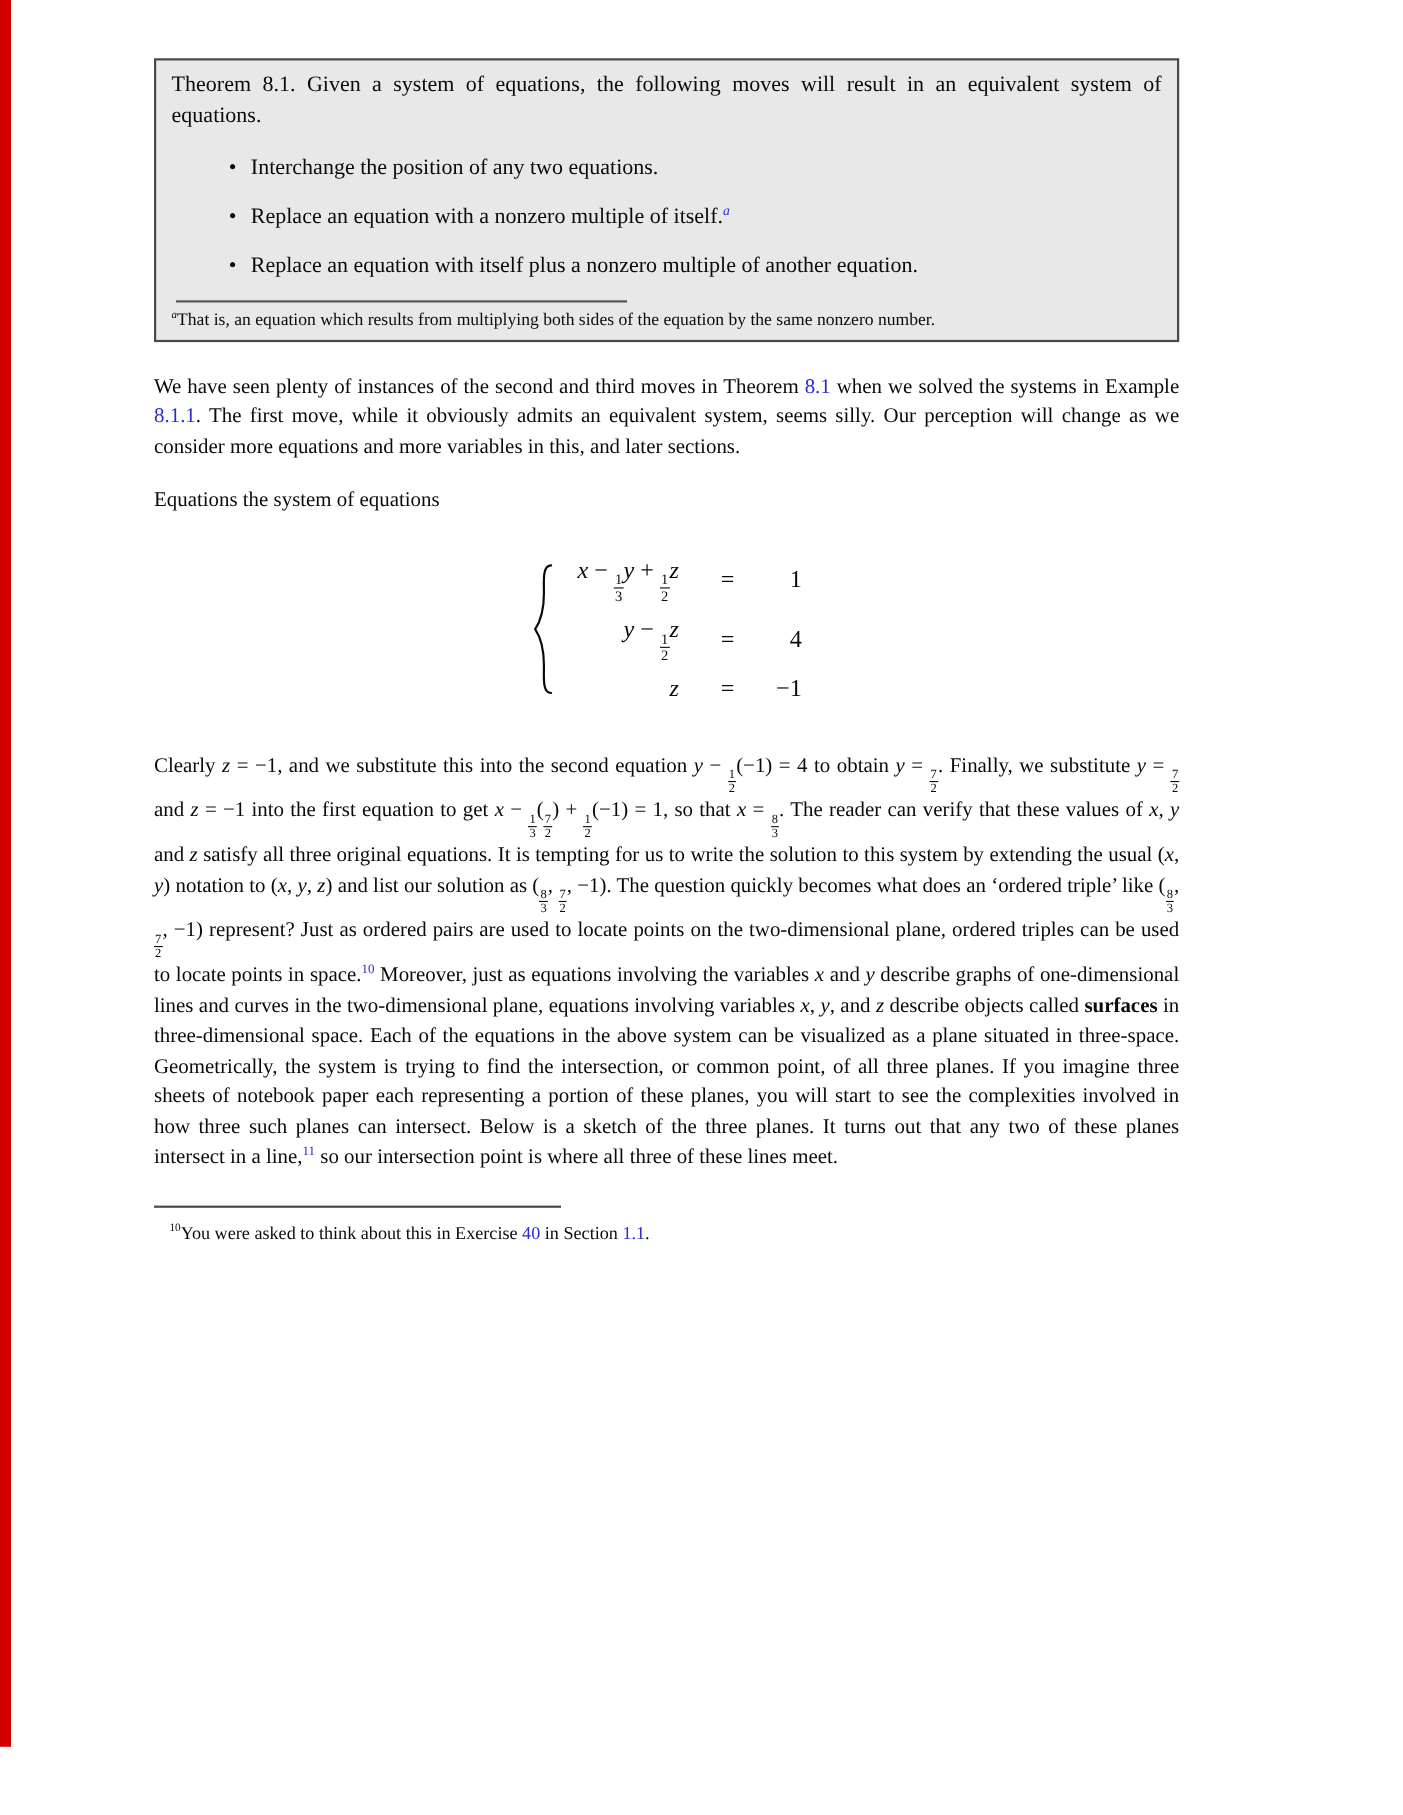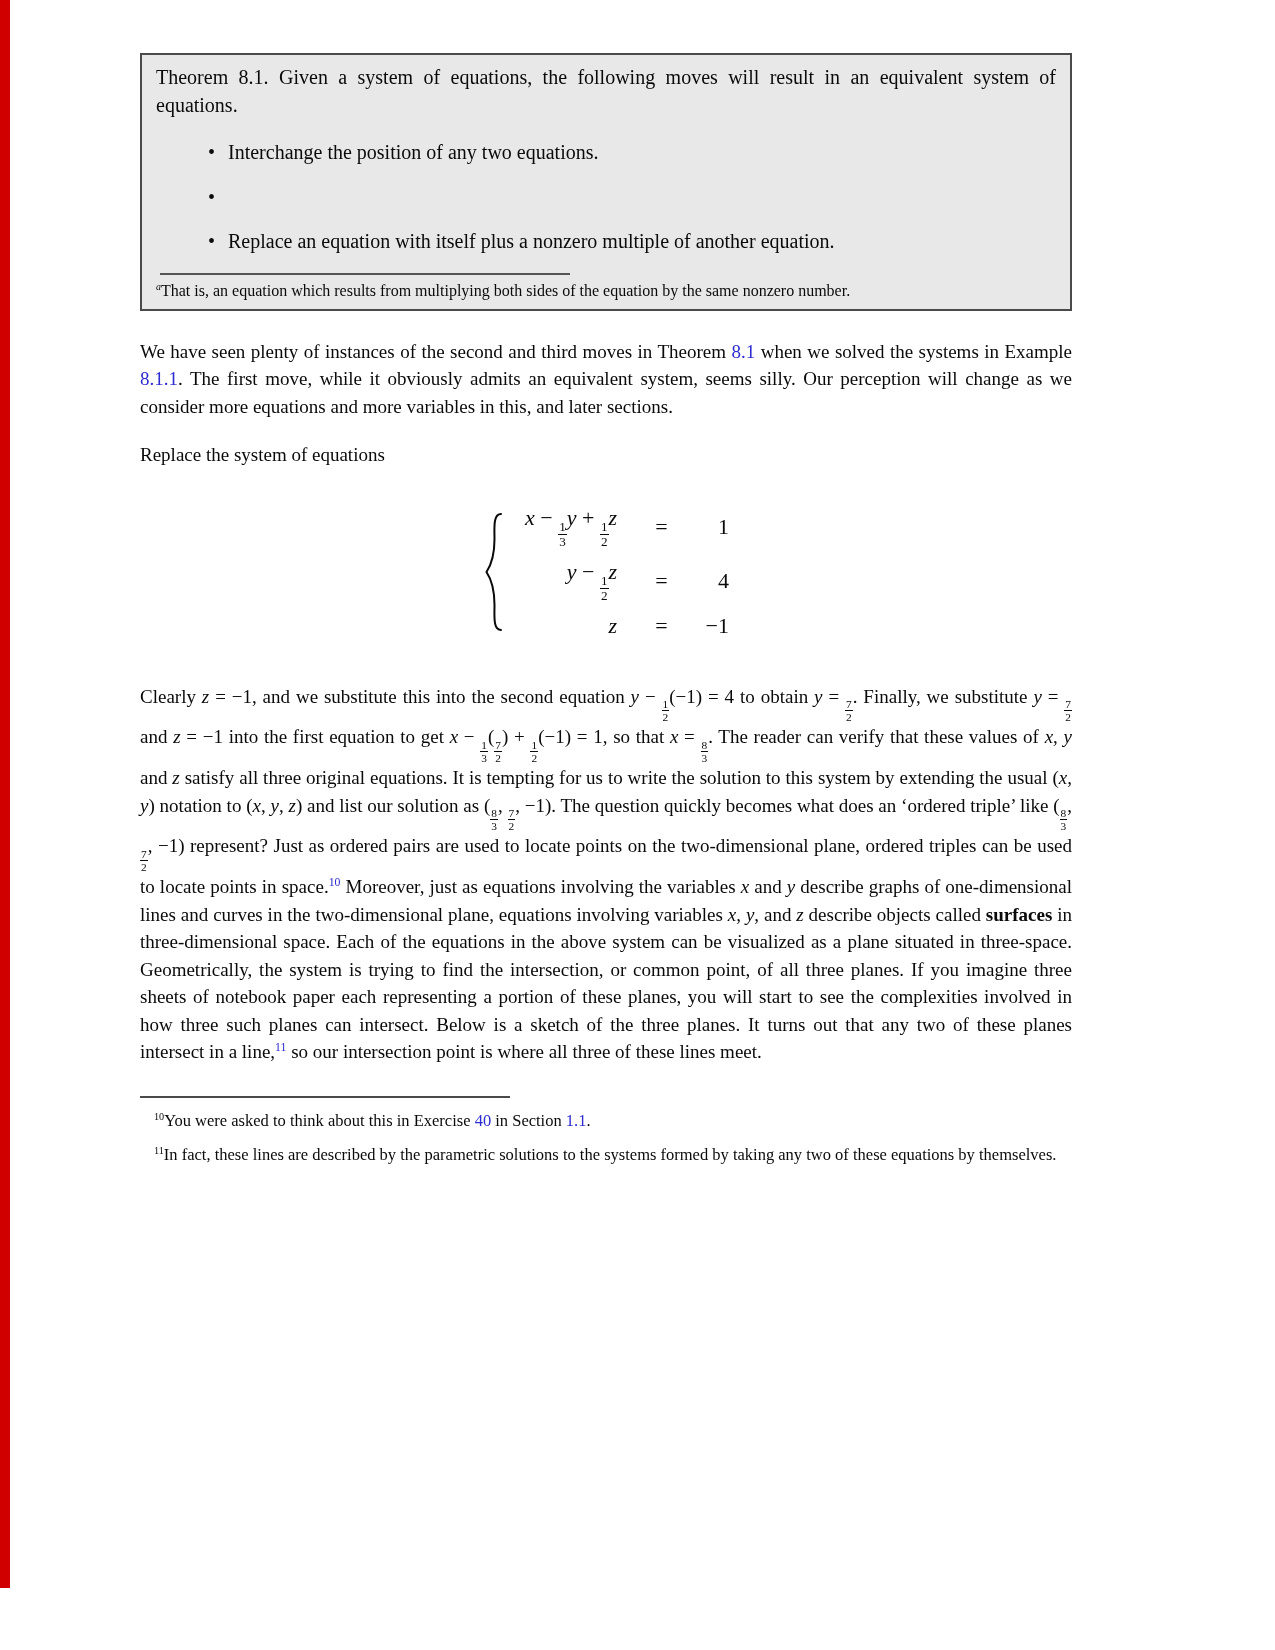--- a/index.html
+++ b/index.html
@@ -59,33 +59,34 @@
       <span class="thm-title">Theorem 8.1.</span>
       <span>Given a system of equations, the following moves will result in an equivalent system of equations.</span>
     </div>
     <ul id="thm-list">
         <li>
           <span class="blt">•</span>
           <span>Interchange the position of any two equations.</span>
         </li>
         <li>
           <span class="blt">•</span>
+          <span>Replace an equation with a nonzero multiple of itself.<sup class="lnk it">a</sup></span>
         </li>
         <li>
           <span class="blt">•</span>
           <span>Replace an equation with itself plus a nonzero multiple of another equation.</span>
         </li>
       </ul>
     <hr class="box-rule">
     <div class="box-fnote"><sup class="it">a</sup>That is, an equation which results from multiplying both sides of the equation by the same nonzero number.</div>
   </div>
 
   <p class="para p1">We have seen plenty of instances of the second and third moves in Theorem <span class="lnk">8.1</span> when we solved the systems in Example <span class="lnk">8.1.1</span>.  The first move, while it obviously admits an equivalent system, seems silly.  Our perception will change as we consider more equations and more variables in this, and later sections.</p>
 
-  <p class="para consider">Replace the system of equations</p>
+  <p class="para consider">Equations the system of equations</p>
 
   <div class="eqwrap">
     <svg class="brace-svg" width="22" height="122" viewBox="0 0 22 122" aria-hidden="true">
       <path d="M18 3 C10 3 11.5 17 11.5 28 C11.5 46 7.5 55 3.5 61 C7.5 67 11.5 76 11.5 94 C11.5 105 10 119 18 119" fill="none" stroke="#0a0a0a" stroke-width="2" stroke-linecap="round"></path>
     </svg>
     <div class="sys" id="sys-grid">
         <span class="lhs"><span class="mi">x</span> − <span class="fr">
             <span class="fn">1</span>
             <span class="fd">3</span>
           </span><span class="mi">y</span> + <span class="fr">
@@ -137,16 +138,15 @@
         <span class="fn">8</span>
         <span class="fd">3</span>
       </span>, <span class="fr">
         <span class="fn">7</span>
         <span class="fd">2</span>
       </span>, −1) represent?  Just as ordered pairs are used to locate points on the two-dimensional plane, ordered triples can be used to locate points in space.<sup class="lnk">10</sup>  Moreover, just as equations involving the variables <span class="mi">x</span> and <span class="mi">y</span> describe graphs of one-dimensional lines and curves in the two-dimensional plane, equations involving variables <span class="mi">x</span>, <span class="mi">y</span>, and <span class="mi">z</span> describe objects called <b>surfaces</b> in three-dimensional space.  Each of the equations in the above system can be visualized as a plane situated in three-space.  Geometrically, the system is trying to find the intersection, or common point, of all three planes.  If you imagine three sheets of notebook paper each representing a portion of these planes, you will start to see the complexities involved in how three such planes can intersect.  Below is a sketch of the three planes.  It turns out that any two of these planes intersect in a line,<sup class="lnk">11</sup> so our intersection point is where all three of these lines meet.</p>
 
   <hr class="fnsep">
   <div id="fn-area">
       <p class="fnote"><sup>10</sup><span>You were asked to think about this in Exercise <span class="lnk">40</span> in Section <span class="lnk">1.1</span>.</span></p>
-      <p class="fnote"><sup>11</sup><span>In fact, these lines are described by the parametric solutions to the systems formed by taking any two of these equations by themselves.</span></p>
     </div>
 
 </div>
 
 </body></html>

